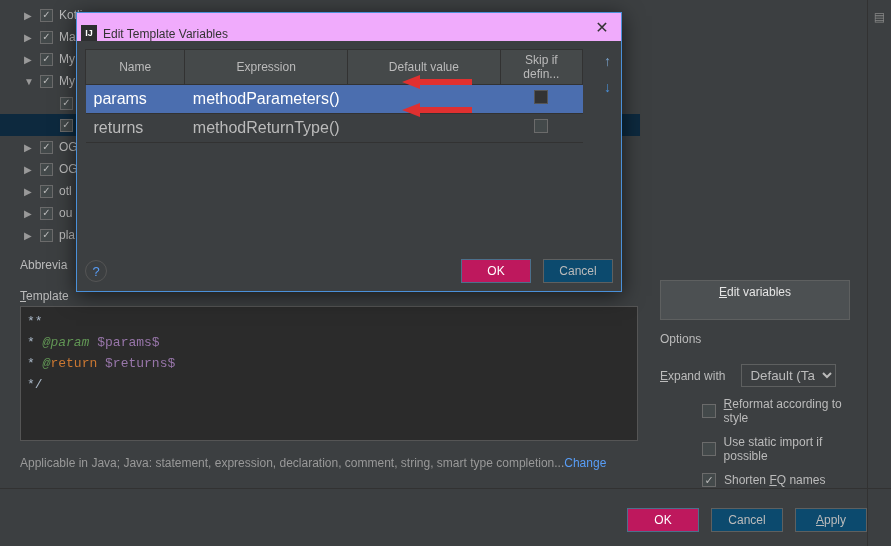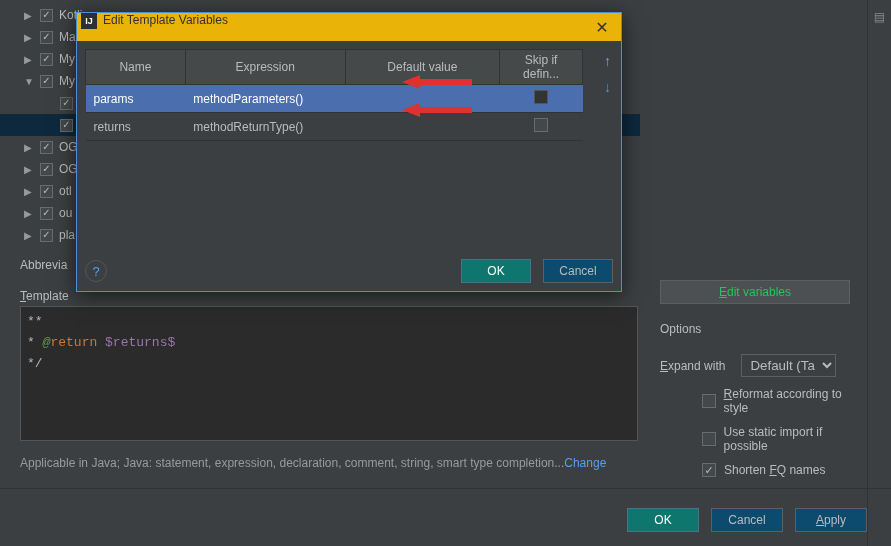--- a/index.html
+++ b/index.html
@@ -108,31 +108,31 @@
     .applicable a { color: #589df6; text-decoration: none; }
     
     
     .right-panel {
       position: absolute;
       left: 660px; top: 280px;
       width: 205px;
     }
     .edit-vars-btn {
       width: 190px;
-      height: 24px;
+      height: 40px;
       background: #4c5052;
       border: 1px solid #5e6060;
-      color: #22c55e;
+      color: #e5e5e5;
       text-align: center;
       line-height: 22px;
       cursor: pointer;
     }
     .edit-vars-btn u { text-decoration: underline; }
     .options-label {
-      margin-top: 18px;
+      margin-top: 12px;
       color: #bbb;
     }
     .expand-row {
       margin-top: 18px;
       display: flex;
       align-items: center;
       gap: 16px;
     }
     .expand-row select {
       background: #3c3f41;
@@ -181,41 +181,41 @@
       height: 24px;
       background: #0c4a6e;
       border: 1px solid #5e6060;
       color: #bbb;
       text-align: center;
       line-height: 22px;
       cursor: pointer;
       padding: 0 10px;
     }
     .btn.primary {
-      background: #0f766e;
+      background: #be185d;
       border: 1px solid #4c708c;
       color: #fff;
     }
     
     
     .modal {
       position: absolute;
       left: 76px; top: 12px;
       width: 546px;
       height: 280px;
       background: #3c3f41;
       border: 1px solid #4a90d9;
       box-shadow: 0 4px 20px rgba(0,0,0,0.6);
     }
     .modal-title {
       height: 28px;
-      background: #eab308;
+      background: #f0abfc;
       color: #333;
       display: flex;
-      align-items: flex-start;
+      align-items: flex-end;
       padding: 0 4px;
       font-size: 12px;
       gap: 6px;
     }
     .modal-title .ij-icon {
       width: 16px; height: 16px;
       background: #2d2f30;
       color: #fff;
       font-weight: bold;
       font-size: 9px;
@@ -250,21 +250,21 @@
       color: #bbb;
       font-weight: normal;
       padding: 3px 6px;
       text-align: center;
       font-size: 12px;
       margin-top: 24px;
     }
     .var-table td {
       border-bottom: 1px solid #323232;
       padding: 5px 8px;
-      font-size: 12px;
+      font-size: 16px;
     }
     .var-table tr.row-selected td {
       background: #4b6eaf;
       color: #fff;
     }
     .var-table .skip-cell {
       text-align: center;
     }
     .var-table .skip-box {
       width: 14px; height: 14px;
@@ -379,20 +379,21 @@
 
 <div class="right-icon-gutter">
   <span>▤</span>
 </div>
 
 <div class="abbrev-label"><span>Abbrevia</span></div>
 <div class="template-label"><u>T</u>emplate</div>
 
 <div class="code-area">
   <div>**</div>
+  <div><span>* </span><span class="code-kw">@param</span><span class="code-var2"> $params$</span></div>
   <div><span>* </span><span class="code-kw">@</span><span class="code-var">return</span><span class="code-var2"> $returns$</span></div>
   <div>*/</div>
 </div>
 
 <div class="applicable">
   <span>Applicable in Java; Java: statement, expression, declaration, comment, string, smart type completion...</span><a href="#">Change</a>
 </div>
 
 <div class="right-panel">
   <div class="edit-vars-btn"><u>E</u><span>dit variables</span></div>

